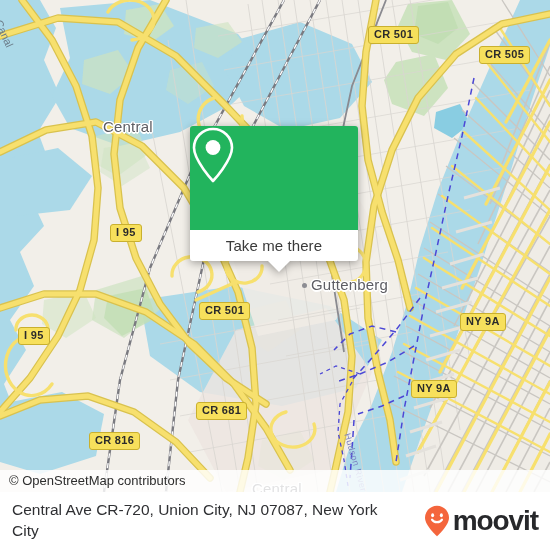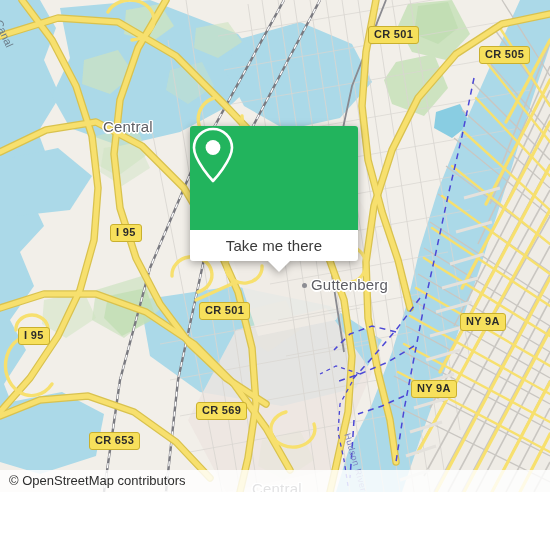--- a/index.html
+++ b/index.html
@@ -305,22 +305,22 @@
       </g>
     </svg>
 
     <div class="shield" style="left:368px; top:26px;">CR 501</div>
     <div class="shield" style="left:479px; top:46px;">CR 505</div>
     <div class="shield" style="left:110px; top:224px;">I 95</div>
     <div class="shield" style="left:199px; top:302px;">CR 501</div>
     <div class="shield" style="left:18px;  top:327px;">I 95</div>
     <div class="shield" style="left:460px; top:313px;">NY 9A</div>
     <div class="shield" style="left:411px; top:380px;">NY 9A</div>
-    <div class="shield" style="left:196px; top:402px;">CR 569</div>
-    <div class="shield" style="left:89px;  top:432px;">CR 653</div>
+    <div class="shield" style="left:196px; top:402px;">CR 681</div>
+    <div class="shield" style="left:89px;  top:432px;">CR 816</div>
 
     <div class="place" style="left:103px; top:118px;">Central</div>
     <div class="placedot" style="left:302px; top:283px;"></div>
     <div class="place" style="left:311px; top:276px;">Guttenberg</div>
     <div class="place" style="left:252px; top:480px;">Central</div>
 
     <div class="canal-label" style="left:4px; top:18px;">Canal</div>
     <div class="river-label" style="left:352px; top:432px;">Hudson River</div>
 
     <div id="popup">
@@ -332,14 +332,26 @@
       </div>
       <div id="popup-foot">
         <span>Take me there</span>
       </div>
       <div id="popup-tail"></div>
     </div>
 
     <div id="attrib">© OpenStreetMap contributors</div>
   </div>
 
+  <div id="footer">
+    <div id="addr">Central Ave CR-720, Union City, NJ 07087, New York City</div>
+    <div id="brand">
+      <svg width="26" height="32" viewBox="0 0 26 32">
+        <path d="M13,0.8 C6.4,0.8 1,6.1 1,12.7 C1,20.6 13,31.2 13,31.2 C13,31.2 25,20.6 25,12.7 C25,6.1 19.6,0.8 13,0.8 Z" fill="#F4653C"></path>
+        <ellipse cx="8.6" cy="10.2" rx="1.5" ry="2" fill="#ffffff"></ellipse>
+        <ellipse cx="17.4" cy="10.2" rx="1.5" ry="2" fill="#ffffff"></ellipse>
+        <path d="M8,14.6 C10,18 16,18 18,14.6" fill="none" stroke="#ffffff" stroke-width="2.1" stroke-linecap="round"></path>
+      </svg>
+      <span id="brand-text">moovit</span>
+    </div>
+  </div>
 
 </div>
 
 </body></html>

